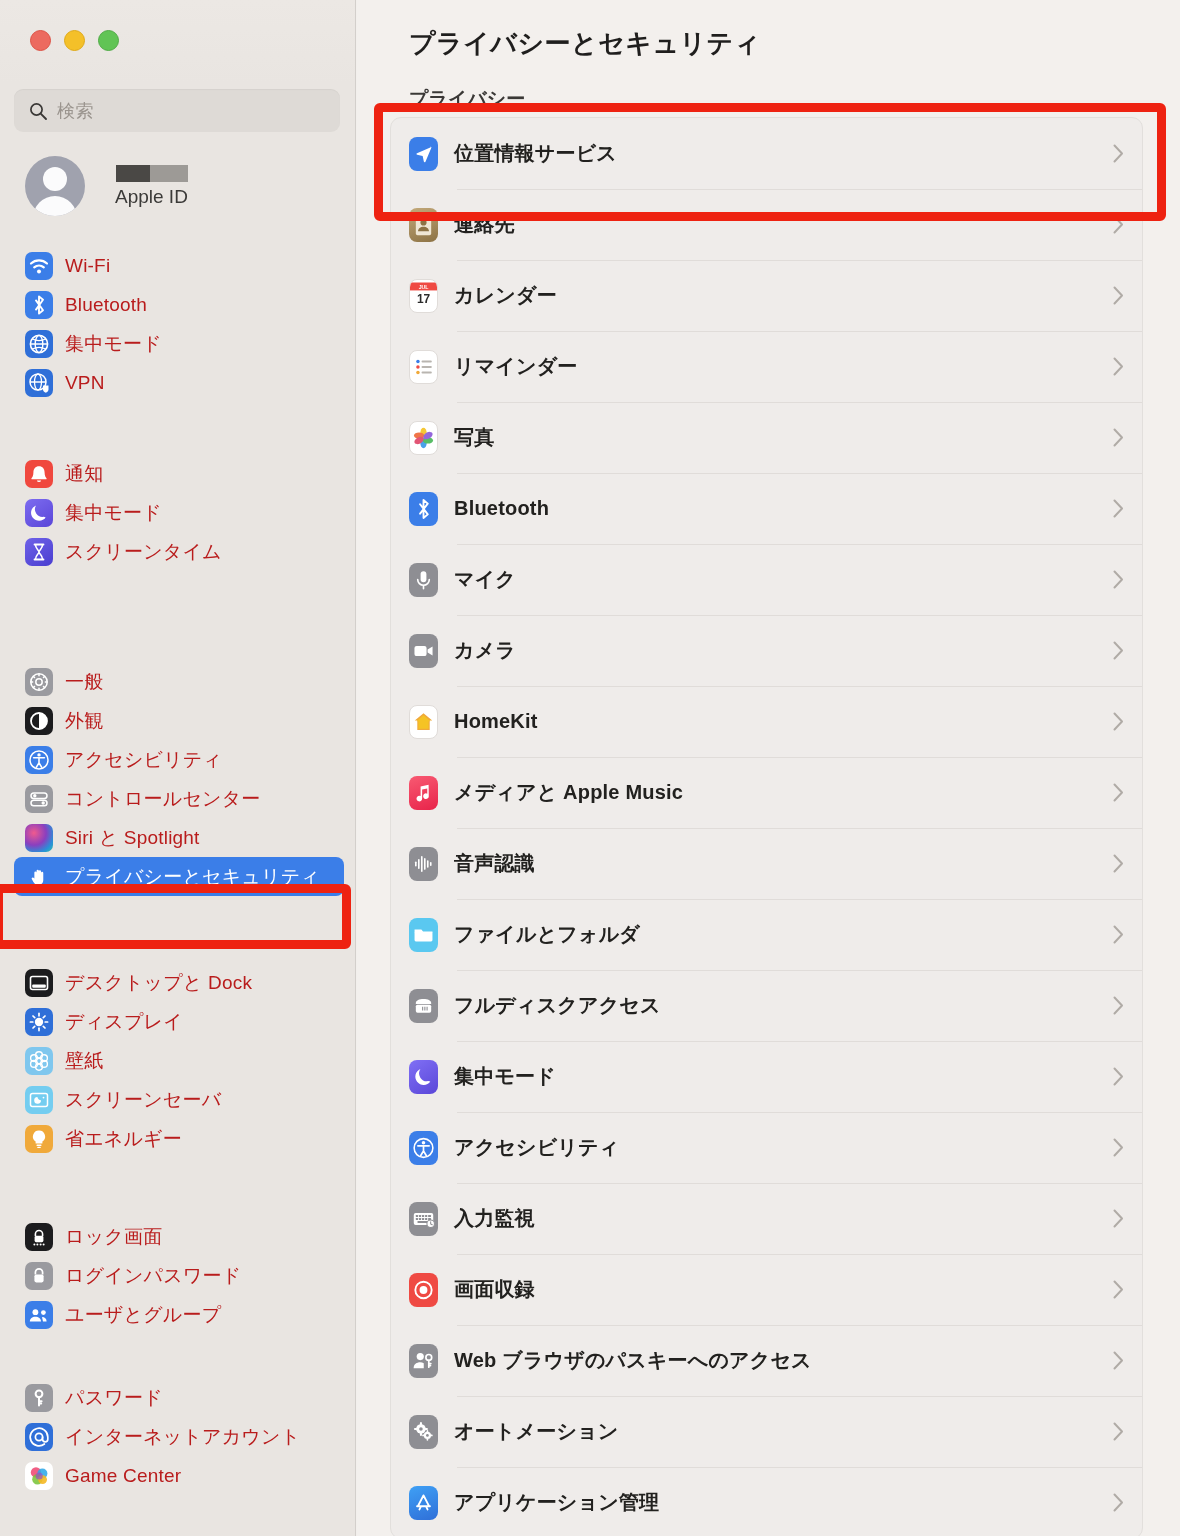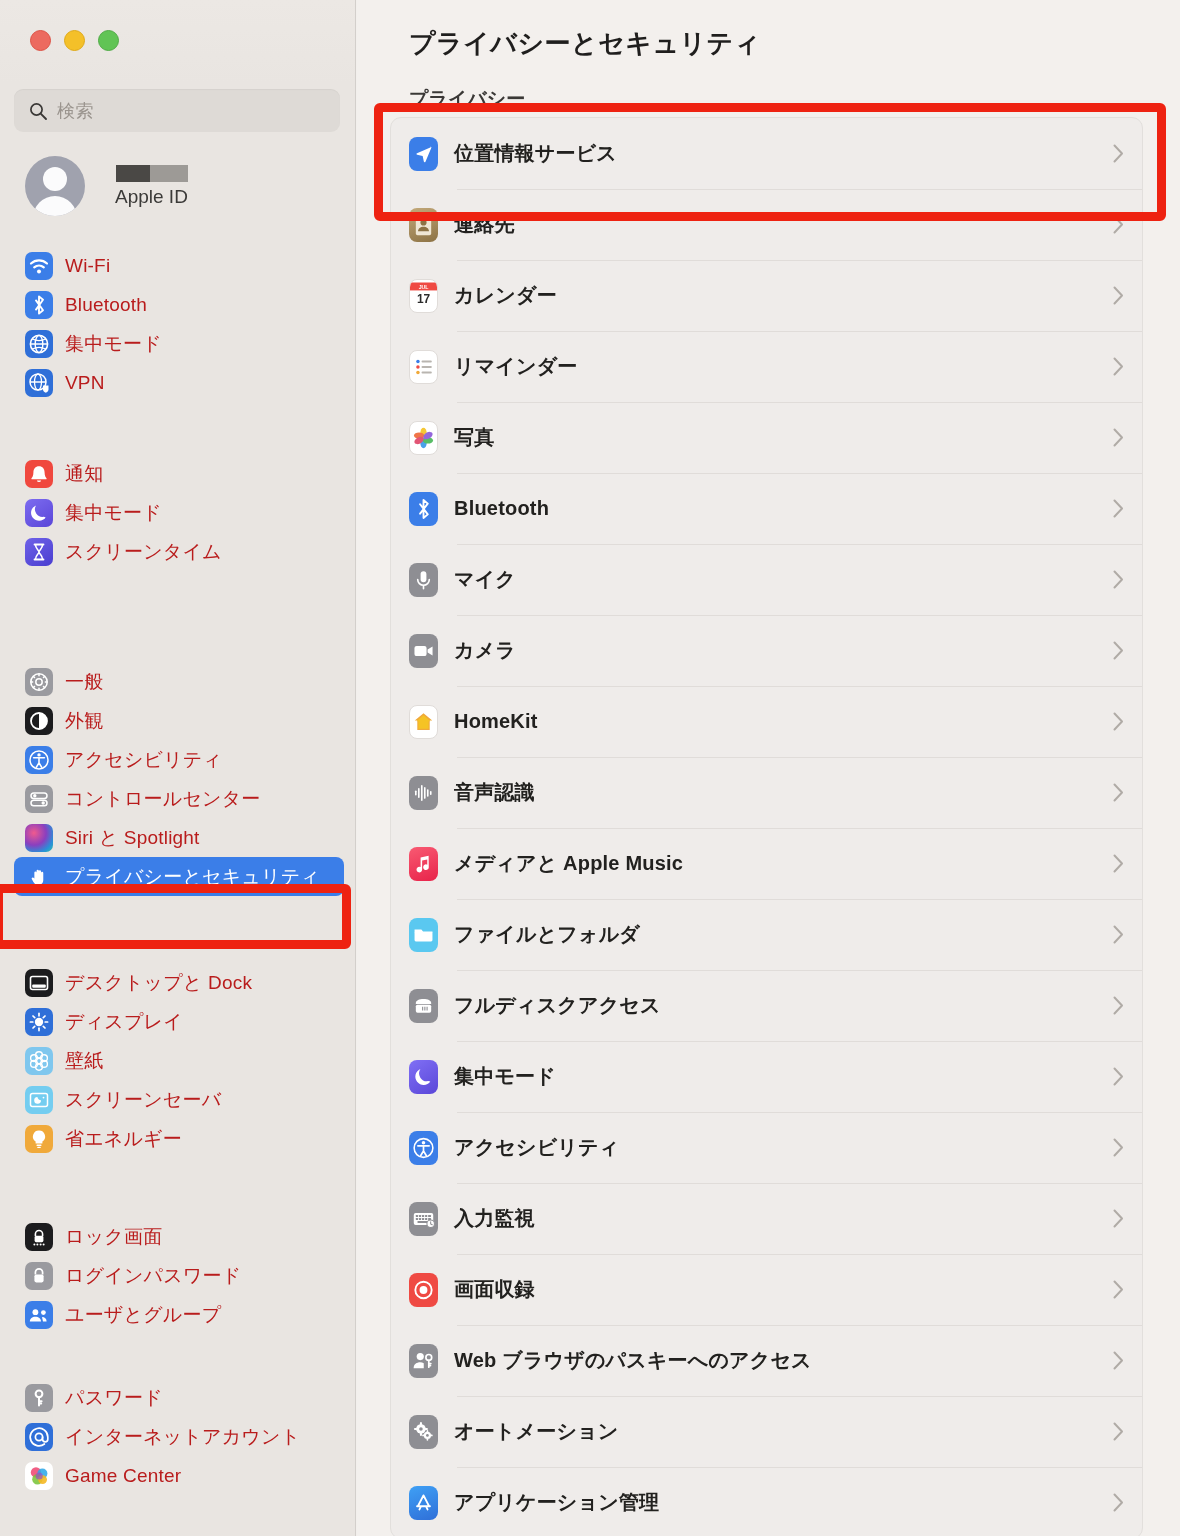--- a/index.html
+++ b/index.html
@@ -616,47 +616,47 @@
         </span>
         <span class="row-label">HomeKit</span>
         <span class="row-chevron">
           <svg viewBox="0 0 11 19" width="11" height="19">
               <path d="M1.5 1.5 9 9.5 1.5 17.5" fill="none" stroke="#b0aba6" stroke-width="2" stroke-linecap="round" stroke-linejoin="round"></path>
             </svg>
         </span>
       </div>
 
       <div class="list-row">
+        <span class="row-icon" style="background:linear-gradient(160deg,#f85a72,#e8234a)">
+          <svg viewBox="0 0 34 34" width="34" height="34">
+            <path d="M23 7.2 13.6 9.4v11.2a3.3 3.3 0 1 0 1.8 2.9V13l6-1.4v6.2a3.3 3.3 0 1 0 1.8 2.9z" fill="#fff"></path>
+          </svg>
+        </span>
+        <span class="row-label">メディアと Apple Music</span>
+        <span class="row-chevron">
+          <svg viewBox="0 0 11 19" width="11" height="19">
+              <path d="M1.5 1.5 9 9.5 1.5 17.5" fill="none" stroke="#b0aba6" stroke-width="2" stroke-linecap="round" stroke-linejoin="round"></path>
+            </svg>
+        </span>
+      </div>
+
+      <div class="list-row">
         <span class="row-icon" style="background:#8e8e93">
           <svg viewBox="0 0 34 34" width="34" height="34">
             <g stroke="#fff" stroke-width="1.9" stroke-linecap="round">
               <line x1="8" y1="15" x2="8" y2="19"></line>
               <line x1="11.5" y1="12" x2="11.5" y2="22"></line>
               <line x1="15" y1="8.5" x2="15" y2="25.5"></line>
               <line x1="18.5" y1="11" x2="18.5" y2="23"></line>
               <line x1="22" y1="13.5" x2="22" y2="20.5"></line>
               <line x1="25.5" y1="15.5" x2="25.5" y2="18.5"></line>
             </g>
           </svg>
         </span>
         <span class="row-label">音声認識</span>
-        <span class="row-chevron">
-          <svg viewBox="0 0 11 19" width="11" height="19">
-              <path d="M1.5 1.5 9 9.5 1.5 17.5" fill="none" stroke="#b0aba6" stroke-width="2" stroke-linecap="round" stroke-linejoin="round"></path>
-            </svg>
-        </span>
-      </div>
-
-      <div class="list-row">
-        <span class="row-icon" style="background:linear-gradient(160deg,#f85a72,#e8234a)">
-          <svg viewBox="0 0 34 34" width="34" height="34">
-            <path d="M23 7.2 13.6 9.4v11.2a3.3 3.3 0 1 0 1.8 2.9V13l6-1.4v6.2a3.3 3.3 0 1 0 1.8 2.9z" fill="#fff"></path>
-          </svg>
-        </span>
-        <span class="row-label">メディアと Apple Music</span>
         <span class="row-chevron">
           <svg viewBox="0 0 11 19" width="11" height="19">
               <path d="M1.5 1.5 9 9.5 1.5 17.5" fill="none" stroke="#b0aba6" stroke-width="2" stroke-linecap="round" stroke-linejoin="round"></path>
             </svg>
         </span>
       </div>
 
       <div class="list-row">
         <span class="row-icon" style="background:#5ac8f0">
           <svg viewBox="0 0 34 34" width="34" height="34">

